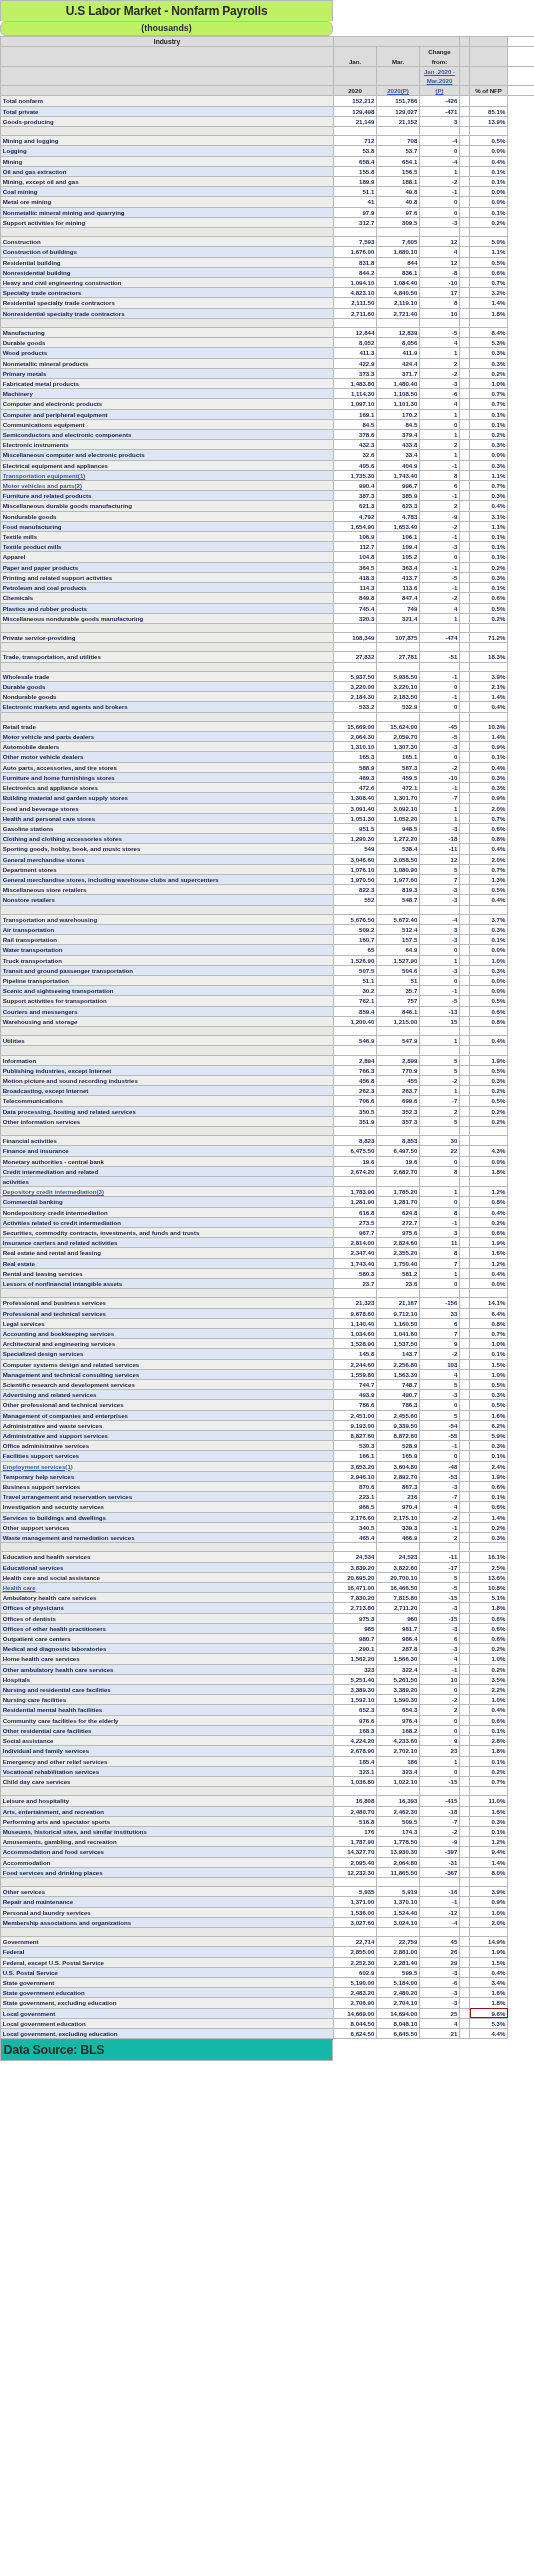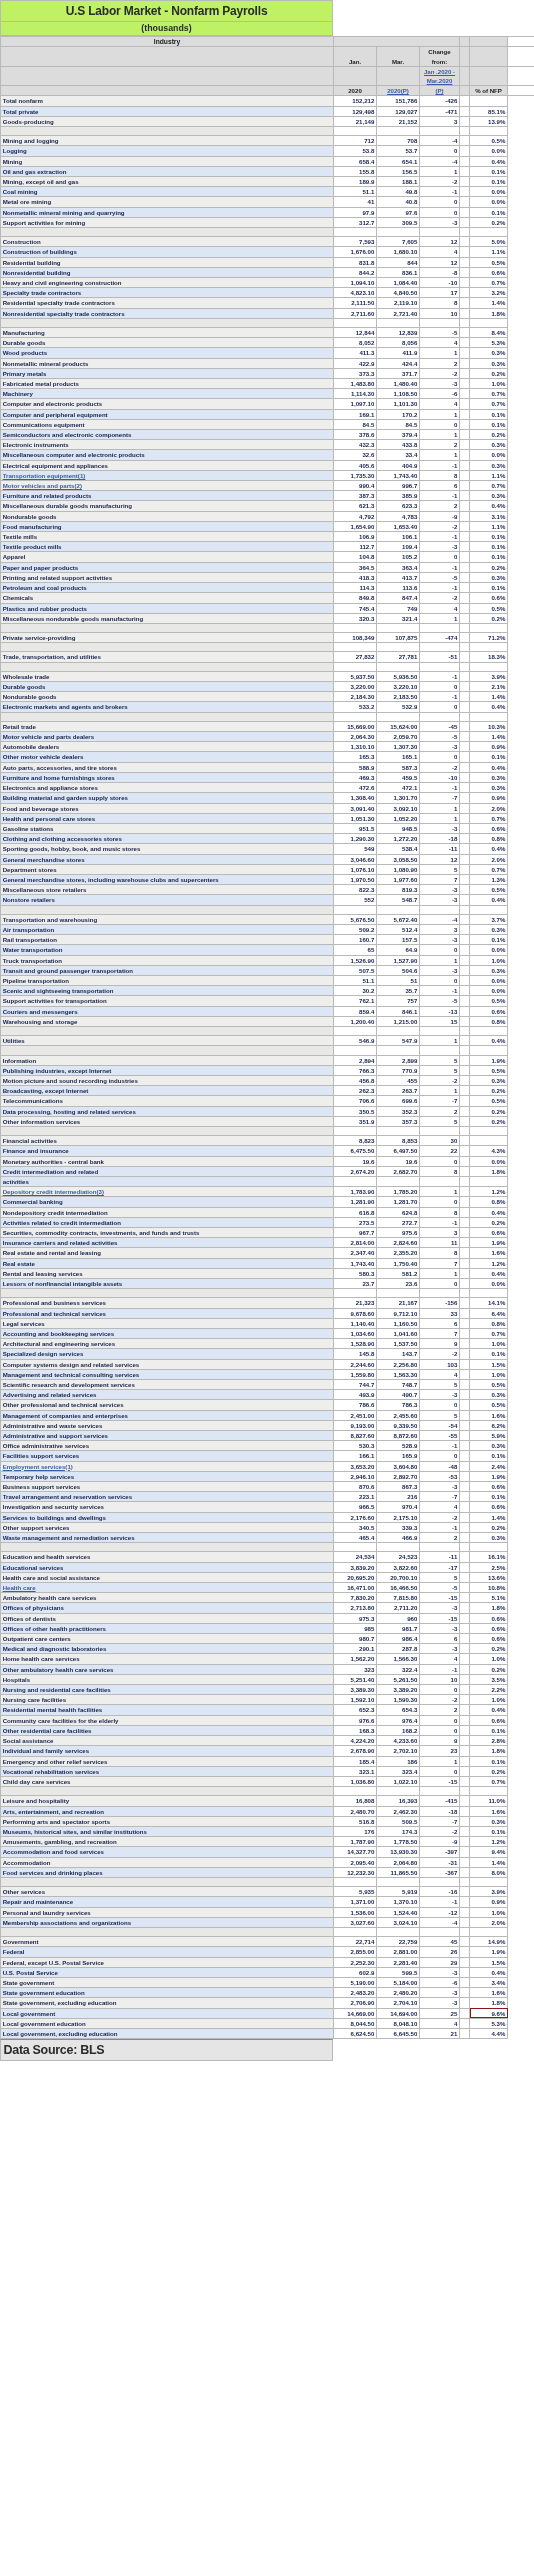--- a/index.html
+++ b/index.html
@@ -27,20 +27,21 @@
     color: #2b2b2b;
     padding: 3.3px 0 2.5px 0;
     letter-spacing: -0.2px;
   }
   .subtitle-row {
     font-size: 8.8px;
     font-weight: bold;
     color: #2b2b2b;
     padding: 1.7px 0 1.7px 0;
     border-bottom: 0.8px solid #b9b9b9;
+    border-radius: 6px;
   }
 
   table.grid {
     border-collapse: collapse;
     width: 535px;
     table-layout: fixed;
     font-size: 6.1px;
     color: #17224d;
   }
   table.grid td, table.grid th {
@@ -115,21 +116,21 @@
   td.hl {
     outline: 1.7px solid #8c1515;
     outline-offset: -1.7px;
   }
 
   
   .footer {
     width: 333px;
     border: 0.8px solid #b9b9b9;
     border-top: 1.7px solid #8a8a8a;
-    background: #e5e5e5;
+    background: #14b8a6;
     font-size: 12.5px;
     font-weight: bold;
     color: #2b2b2b;
     padding: 2.5px 0 3.3px 2.5px;
     letter-spacing: -0.3px;
   }
 </style>
 </head>
 <body>
 

